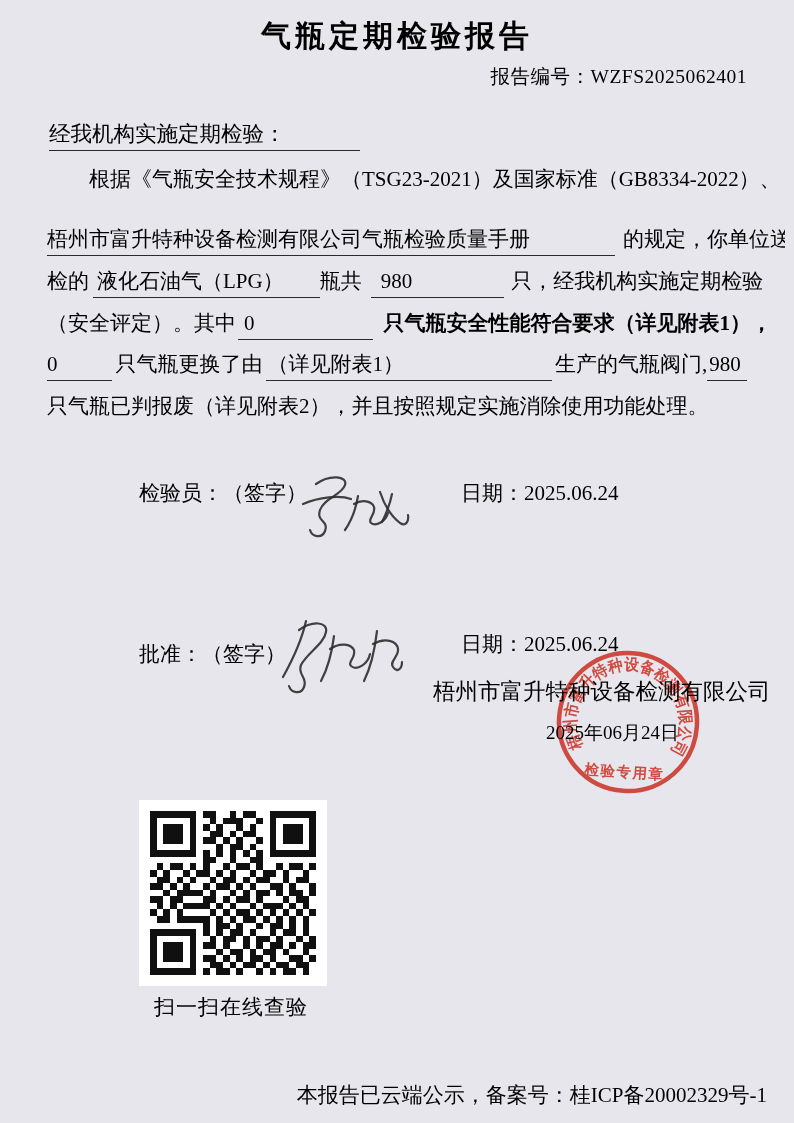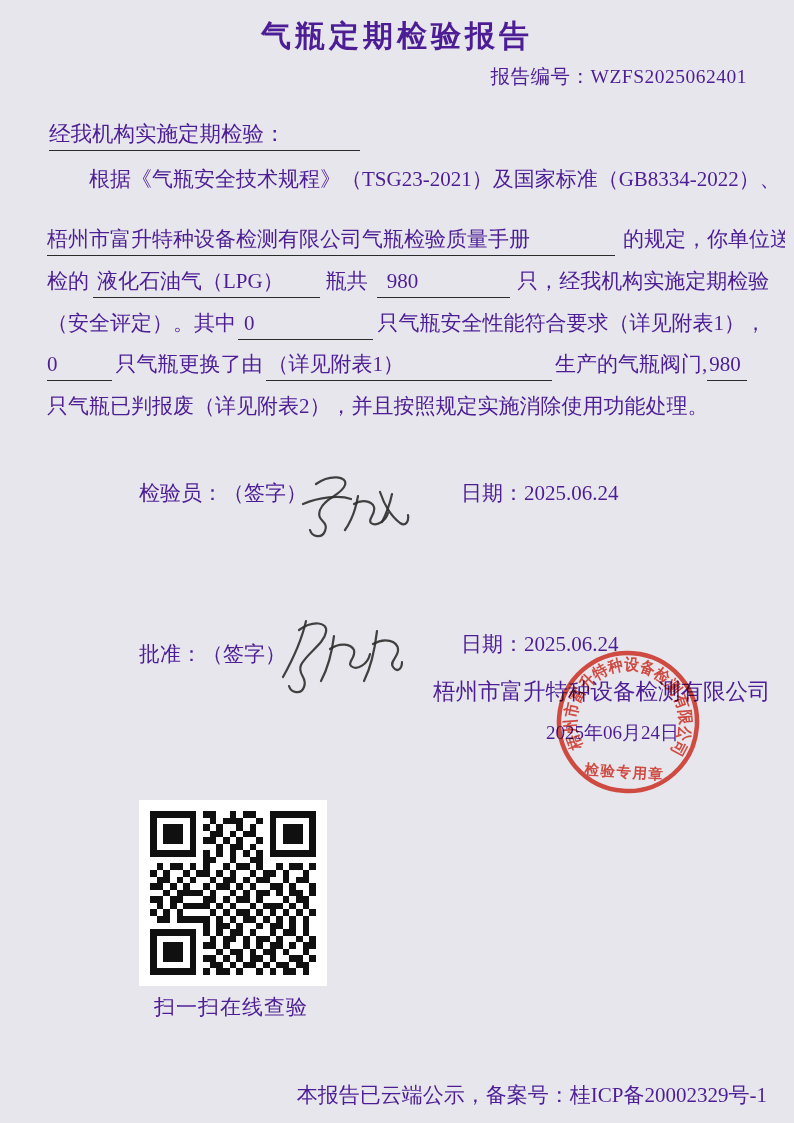--- a/index.html
+++ b/index.html
@@ -1,19 +1,19 @@
 <!DOCTYPE html>
 <html><head>
 <meta charset="utf-8">
 <style>
   * { margin:0; padding:0; box-sizing:border-box; }
   html,body { background:#e7e6ec; }
   .page {
     position:relative; width:776px; height:1123px; margin:0 auto;
-    background:#e7e6ec; color:#4c1d95; overflow:hidden;
+    background:#e7e6ec; color:#000000; overflow:hidden;
     font-family:"Liberation Serif","DejaVu Serif",serif;
   }
   .title {
     position:absolute; top:16px; left:0; width:100%;
     text-align:center; font-size:30px; font-weight:bold; letter-spacing:4px;
   }
   .report-no {
     position:absolute; top:63px; right:38px; font-size:19.5px; letter-spacing:0.5px;
   }
   .addressee {
@@ -54,23 +54,23 @@
   <div class="title">气瓶定期检验报告</div>
 
   <div class="report-no"><span>报告编号：</span><span>WZFS2025062401</span></div>
 
   <div class="addressee">经我机构实施定期检验：</div>
 
   <div class="bline" style="top:164px; padding-left:42px;"><span class="seg">根据《气瓶安全技术规程》（TSG23-2021）及国家标准（GB8334-2022）、</span></div>
 
   <div class="bline" style="top:224px;"><span class="fill" style="padding-right:85px;">梧州市富升特种设备检测有限公司气瓶检验质量手册</span><span class="seg" style="margin-left:8px;">的规定，你单位送</span></div>
 
-  <div class="bline" style="top:266px;"><span class="seg">检的</span><span class="fill" style="margin-left:4px; padding-left:4px; padding-right:36px;">液化石油气（LPG）</span><span class="seg" style="margin-left:6px;">瓶共</span><span class="fill" style="margin-left:9px; padding-left:10px; padding-right:92px;">980</span><span class="seg" style="margin-left:7px;">只，经我机构实施定期检验</span></div>
-
-  <div class="bline" style="top:308px;"><span class="seg">（安全评定）。其中</span><span class="fill" style="margin-left:2px; padding-left:6px; padding-right:118px;">0</span><span class="seg" style="margin-left:5px;">只气瓶安全性能符合要求（详见附表1），</span></div>
+  <div class="bline" style="top:266px;"><span class="seg">检的</span><span class="fill" style="margin-left:4px; padding-left:4px; padding-right:36px;">液化石油气（LPG）</span><span class="seg" style="margin-left:0;">瓶共</span><span class="fill" style="margin-left:9px; padding-left:10px; padding-right:92px;">980</span><span class="seg" style="margin-left:7px;">只，经我机构实施定期检验</span></div>
+
+  <div class="bline" style="top:308px;"><span class="seg">（安全评定）。其中</span><span class="fill" style="margin-left:2px; padding-left:6px; padding-right:118px;">0</span><span class="seg" style="margin-left:11px;font-weight:bold;">只气瓶安全性能符合要求（详见附表1），</span></div>
 
   <div class="bline" style="top:349px;"><span class="fill" style="padding-right:54px;">0</span><span class="seg" style="margin-left:4px;">只气瓶更换了由</span><span class="fill" style="margin-left:3px; padding-left:2px; padding-right:148px;">（详见附表1）</span><span class="seg" style="margin-left:3px;">生产的气瓶阀门,</span><span class="fill" style="padding:0 6px 1px 2px;">980</span></div>
 
   <div class="bline" style="top:391px;"><span class="seg">只气瓶已判报废（详见附表2），并且按照规定实施消除使用功能处理。</span></div>
 
   <div class="abs lab" style="left:130px; top:479px;">检验员：（签字）</div>
   <svg class="sig" style="left:285px; top:468px;" width="118" height="74" viewBox="0 0 118 74">
     <path d="M22,16 C36,6 54,8 51,17 C48,27 30,30 26,42 C22,54 35,52 31,63 C28,71 18,69 16,62"></path>
     <path d="M9,36 C25,29 46,27 57,31"></path>
     <path d="M64,28 C62,40 58,52 51,62"></path>

